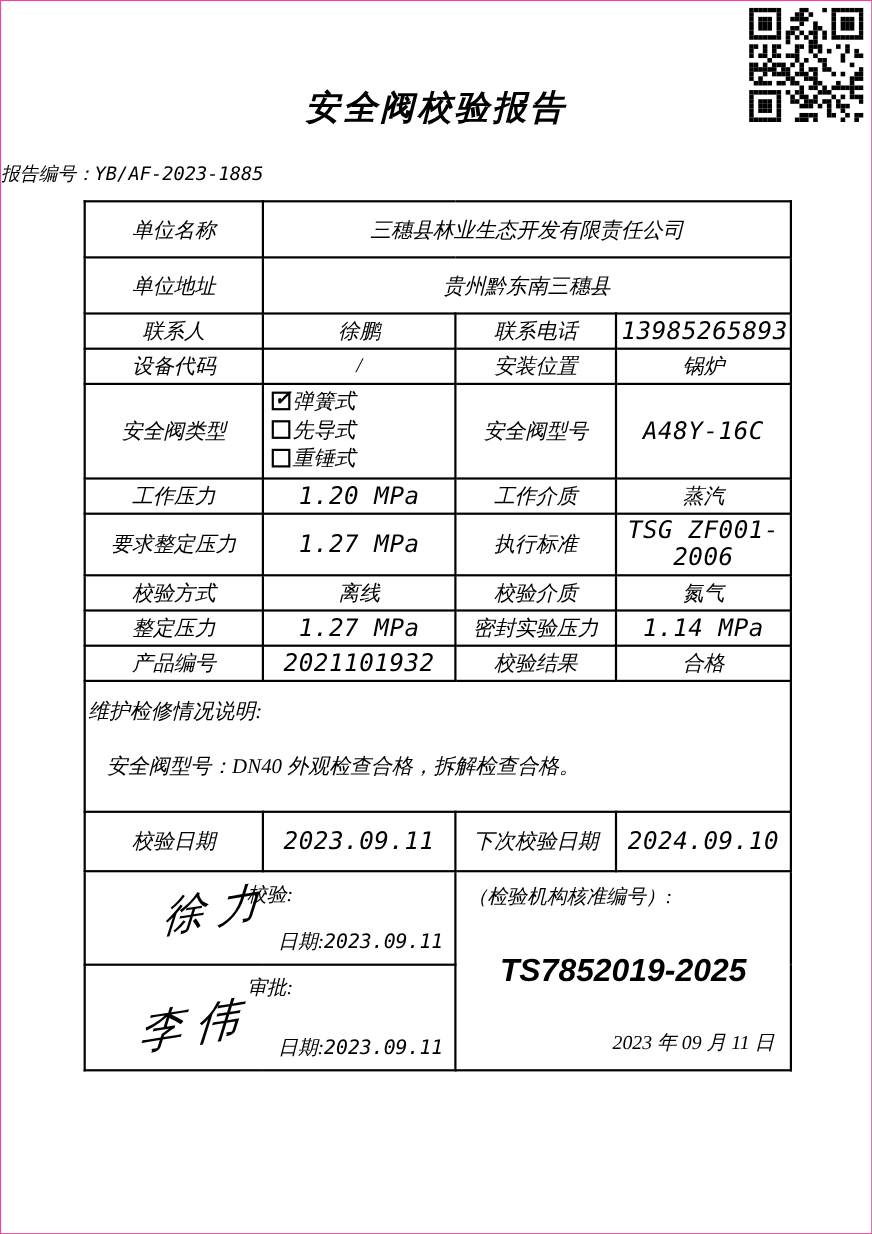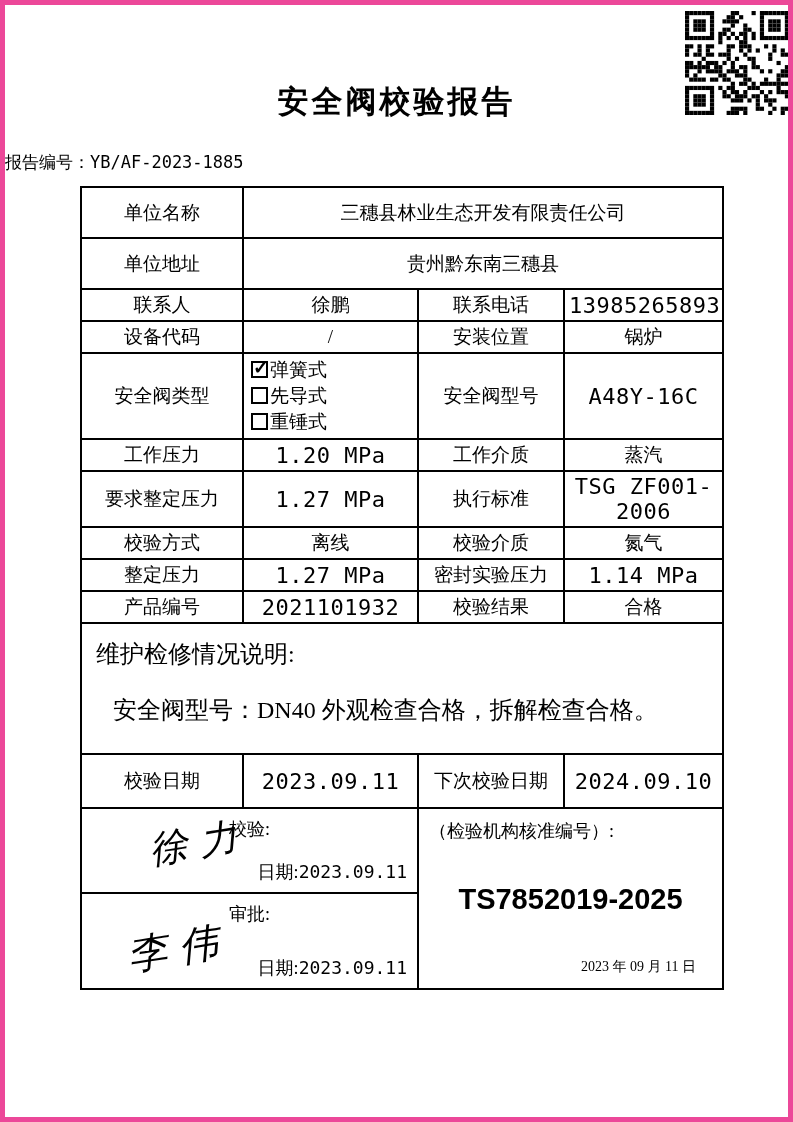--- a/index.html
+++ b/index.html
@@ -1,54 +1,54 @@
 <!DOCTYPE html>
 <html><head>
 <meta charset="utf-8">
 <style>
   html,body{margin:0;padding:0;background:#ffffff;}
   body{font-family:"Liberation Serif", serif; color:#000;}
-  .page{position:relative;width:793px;height:1122px;background:#fff;border:5px solid #ec4899;box-sizing:border-box;overflow:hidden;}
+  .page{position:relative;width:793px;height:1122px;background:#fff;border:1px solid #ec4899;box-sizing:border-box;overflow:hidden;font-style:italic;}
   .qr{position:absolute;top:6px;left:680px;width:104px;height:104px;}
   .qr rect{fill:#000;}
   .title{margin:0;position:absolute;top:76px;left:0;width:100%;text-align:center;
          font-size:31px;font-weight:700;letter-spacing:3px;}
   .report-no{position:absolute;top:146px;left:0;width:650px;text-align:left;font-size:17px;}
   .mono{font-family:"DejaVu Sans Mono", monospace;}
   table.report{position:absolute;top:181px;left:75px;width:642px;border-collapse:collapse;table-layout:fixed;}
   td{border:2px solid #000;text-align:center;vertical-align:middle;font-size:19px;padding:2px 4px;overflow:hidden;}
   .val-m{font-family:"DejaVu Sans Mono", monospace;font-size:22px;letter-spacing:0.5px;}
   .rh51{height:51px}.rh47{height:31px}.rh57{height:57px}.rh91{height:91px}
   .rh67{height:54px}.rh85{height:85px}.rh96{height:96px}
   
   .cb-cell{text-align:left;padding:3px 2px 3px 7px;font-size:19px;line-height:26px;}
   .cb-item{white-space:nowrap;margin-right:9px;}
   .cb{display:inline-block;width:13px;height:13px;border:2px solid #000;vertical-align:-2px;
       margin-right:2px;position:relative;background:#fff;}
   .cb .tick{display:none;position:absolute;left:0px;top:-8px;font-size:19px;font-weight:700;}
   .cb.checked .tick{display:block;}
   
-  .maint{text-align:left;vertical-align:middle;padding:10px 14px;font-size:24px;}
+  .maint{text-align:left;vertical-align:middle;padding:10px 2px;font-size:19px;}
   .maint .m1{margin:4px 0 24px 0;}
   .maint .m2{margin:17px;}
   
   .sig-cell{position:relative;text-align:center;vertical-align:top;padding:8px 10px;}
   .sig-label{font-size:18px;}
   .sig-script{position:absolute;font-size:38px;letter-spacing:12px;white-space:nowrap;
               transform:rotate(-9deg) skewX(-14deg);}
   .sig-script.v{left:70px;top:8px;}
   .sig-script.a{left:48px;top:26px;font-size:40px;}
   .sig-date{position:absolute;right:10px;bottom:8px;font-size:18px;}
   .sig-date .mono{font-size:18px;}
   
   .org-cell{position:relative;text-align:left;vertical-align:top;padding:10px 10px;}
   .org-label{font-size:18px;}
   .org-number{position:absolute;top:74px;left:0;width:100%;text-align:center;
               font-family:"Liberation Sans", sans-serif;font-weight:700;font-size:29px;}
-  .org-date{position:absolute;bottom:12px;right:26px;font-size:14px;}
+  .org-date{position:absolute;bottom:12px;right:14px;font-size:18px;}
 </style>
 </head>
 <body>
 
 <div class="page">
 
   <svg class="qr" viewBox="0 0 100 100">
       <rect x="0" y="0" width="4" height="4"></rect>
       <rect x="4" y="0" width="4" height="4"></rect>
       <rect x="8" y="0" width="4" height="4"></rect>

